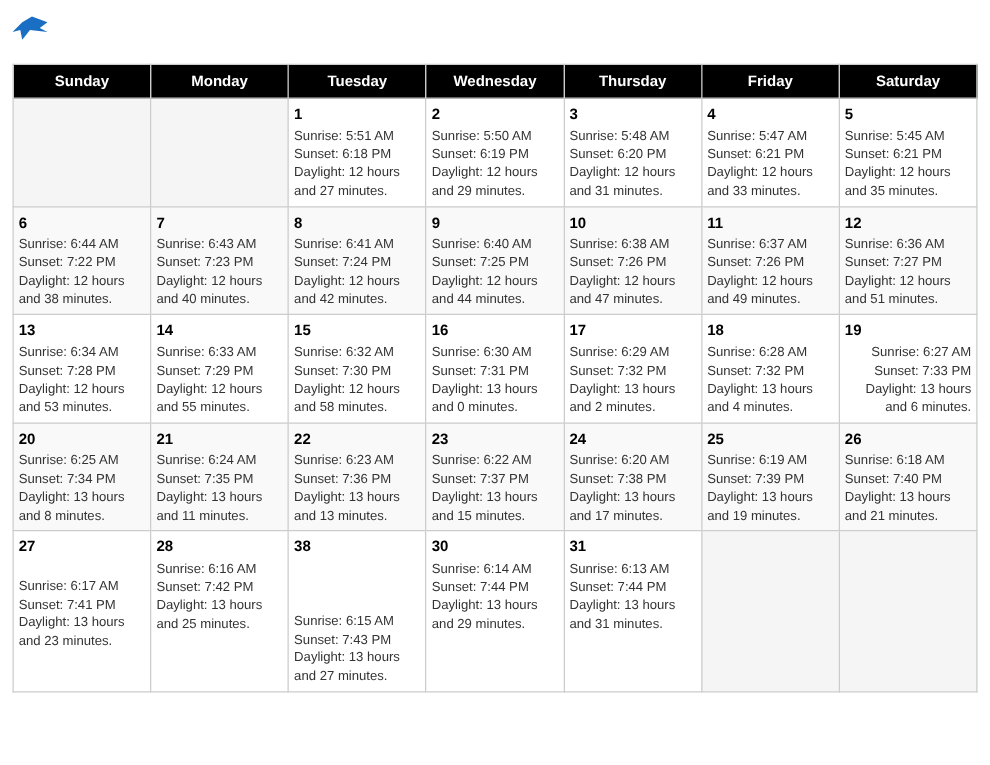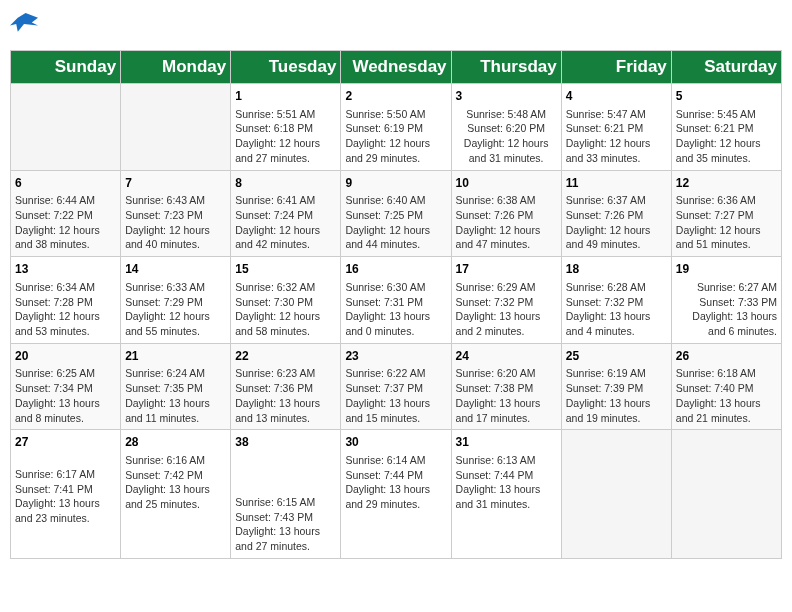--- a/index.html
+++ b/index.html
@@ -46,25 +46,25 @@
     .location-title {
       font-size: 16px;
       color: #555;
     }
     .calendar {
       width: 100%;
       border-collapse: collapse;
       font-size: 11px;
     }
     .calendar th {
-      background-color: #15803d;
+      background-color: #000000;
       color: #fff;
       padding: 6px 4px;
-      text-align: right;
-      font-size: 17px;
+      text-align: center;
+      font-size: 12px;
       font-weight: bold;
       border: 1px solid #ccc;
     }
     .calendar td {
       border: 1px solid #ccc;
       vertical-align: top;
       padding: 4px 4px 4px 4px;
       width: 110px;
       min-height: 80px;
       background: #fff;
@@ -133,21 +133,21 @@
         </td>
         <td>
           <span class="day-num">2</span>
           <div class="day-info" style="white-space: pre-line;">Sunrise: 5:50 AM
 Sunset: 6:19 PM
 Daylight: 12 hours
 and 29 minutes.</div>
         </td>
         <td>
           <span class="day-num">3</span>
-          <div class="day-info" style="white-space: pre-line; text-align: center;">Sunrise: 5:48 AM
+          <div class="day-info" style="white-space: pre-line;">Sunrise: 5:48 AM
 Sunset: 6:20 PM
 Daylight: 12 hours
 and 31 minutes.</div>
         </td>
         <td>
           <span class="day-num">4</span>
           <div class="day-info" style="white-space: pre-line;">Sunrise: 5:47 AM
 Sunset: 6:21 PM
 Daylight: 12 hours
 and 33 minutes.</div>

